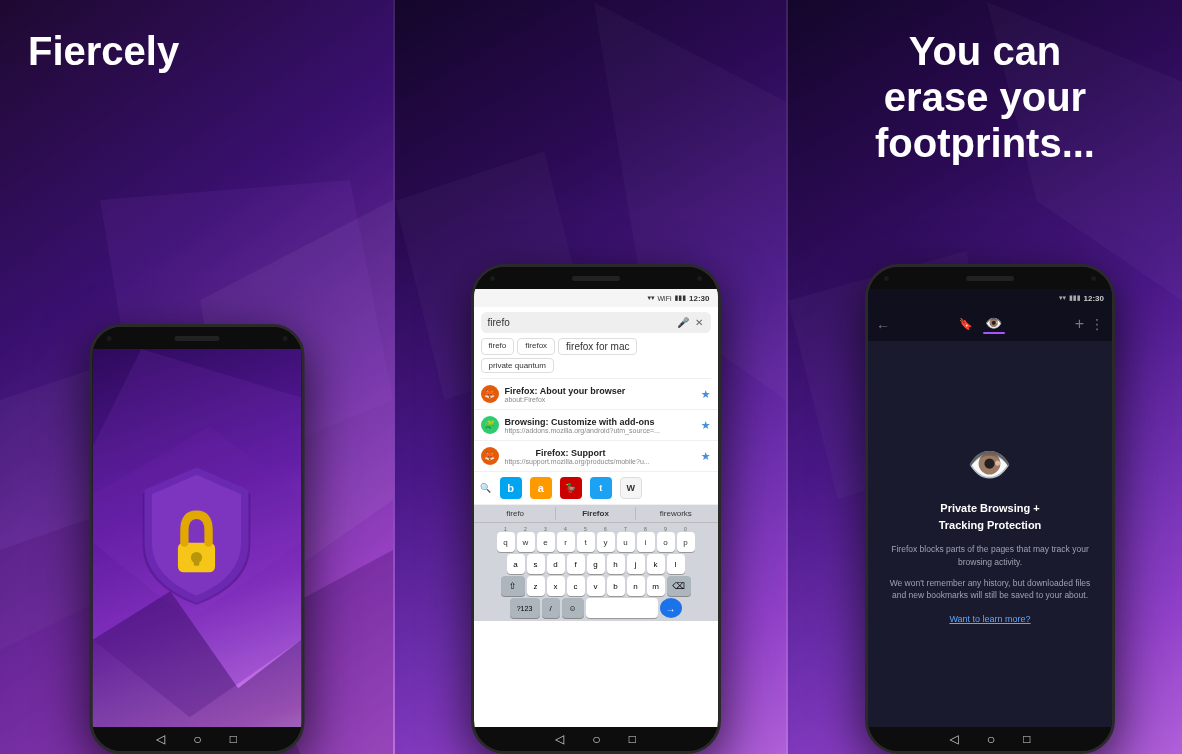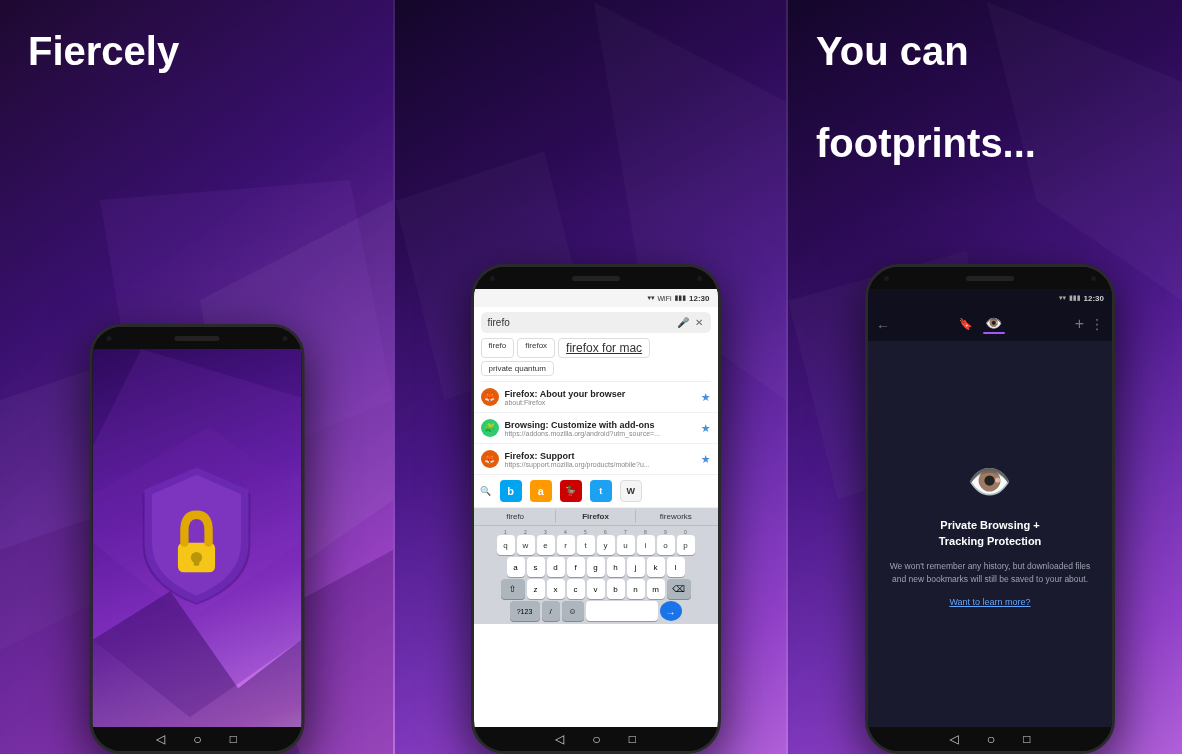--- a/index.html
+++ b/index.html
@@ -157,21 +157,21 @@
 
         <div style="display:flex; align-items:center; background:#efefef; margin:5px 7px; border-radius:6px; padding:5px 7px; gap:5px;">
           <span style="flex:1; font-size:10px; color:#333;">firefo</span>
           <span style="color:#666; font-size:10px;">🎤</span>
           <span style="color:#666; font-size:10px;">✕</span>
         </div>
 
         <div style="display:flex; flex-wrap:wrap; gap:3px; padding:0 7px 5px;">
           <div style="background:white; border:1px solid #ddd; border-radius:4px; padding:2px 7px; font-size:8px; color:#333;">firefo</div>
           <div style="background:white; border:1px solid #ddd; border-radius:4px; padding:2px 7px; font-size:8px; color:#333;">firefox</div>
-          <div style="background:white; border:1px solid #ddd; border-radius:4px; padding:2px 7px; font-size:12px; color:#333;text-decoration:underline;">firefox for mac</div>
+          <div style="background:white; border:1px solid #ddd; border-radius:4px; padding:2px 7px; font-size:10px; color:#333;">firefox for mac</div>
           <div style="background:white; border:1px solid #ddd; border-radius:4px; padding:2px 7px; font-size:8px; color:#333;">private quantum</div>
         </div>
 
         <div style="height:1px; background:#eee; margin:0 7px;"></div>
 
         <div style="display:flex; align-items:center; padding:6px 7px; gap:6px; border-bottom:1px solid #f0f0f0;">
           <div style="width:18px; height:18px; border-radius:50%; background:#e55b0a; display:flex; align-items:center; justify-content:center; flex-shrink:0;">
             <span style="font-size:9px;">🦊</span>
           </div>
           <div style="flex:1;">
@@ -190,21 +190,21 @@
             <div style="font-size:7px; color:#888;">https://addons.mozilla.org/android?utm_source=...</div>
           </div>
           <span style="color:#4a90d9; font-size:11px;">★</span>
         </div>
 
         <div style="display:flex; align-items:center; padding:6px 7px; gap:6px; border-bottom:1px solid #f0f0f0;">
           <div style="width:18px; height:18px; border-radius:50%; background:#e55b0a; display:flex; align-items:center; justify-content:center; flex-shrink:0;">
             <span style="font-size:9px;">🦊</span>
           </div>
           <div style="flex:1;">
-            <div style="font-size:9px; color:#222; font-weight:600;">Firefox: Support</div>
+            <div style="font-size:9px; color:#222; font-weight:600;margin-left:31px;">Firefox: Support</div>
             <div style="font-size:7px; color:#888;">https://support.mozilla.org/products/mobile?u...</div>
           </div>
           <span style="color:#4a90d9; font-size:11px;">★</span>
         </div>
 
         <div style="display:flex; align-items:center; padding:5px 7px; gap:8px; border-bottom:1px solid #f0f0f0;">
           <span style="color:#aaa; font-size:9px;">🔍</span>
           <div style="width:22px; height:22px; background:#00a4ef; border-radius:4px; display:flex; align-items:center; justify-content:center; font-weight:bold; font-size:11px; color:white;">b</div>
           <div style="width:22px; height:22px; background:#ff9900; border-radius:4px; display:flex; align-items:center; justify-content:center; font-weight:bold; font-size:11px; color:white;">a</div>
           <div style="width:22px; height:22px; background:#cc0000; border-radius:4px; display:flex; align-items:center; justify-content:center; font-size:9px;">🦆</div>
@@ -308,24 +308,24 @@
   </div>
 </div>
 
 <div class="panel panel-3" style="width:396px; background:linear-gradient(150deg, #14062a 0%, #2a0a52 25%, #4a1888 50%, #7030b0 70%, #9040c8 85%, #b060d8 100%);">
 
   <svg class="panel-3-bg" viewBox="0 0 396 754" xmlns="http://www.w3.org/2000/svg" style="position:absolute;top:0;left:0;width:100%;height:100%;">
     <polygon points="200,0 396,80 396,300 250,200" fill="rgba(255,255,255,0.03)"></polygon>
     <polygon points="0,300 180,250 200,450 50,500" fill="rgba(255,255,255,0.03)"></polygon>
   </svg>
 
-  <div style="padding: 28px 28px 10px; z-index:2; position:relative;">
+  <div style="padding: 28px 28px 10px; z-index:2; position:relative;text-align:center;">
     <div style="color:white; font-size:40px; font-weight:900; line-height:1.15;">
       <span>You can</span><br>
-      <br>
+      <span>erase your</span><br>
       <span>footprints...</span>
     </div>
   </div>
 
   <div style="position:absolute; bottom:0; left:50%; transform:translateX(-48%); z-index:2;">
     <div style="width:250px; height:490px; background:#0d0d0d; border-radius:34px; border:3px solid #2a2a2a; overflow:hidden; box-shadow:0 15px 50px rgba(0,0,0,0.7); display:flex; flex-direction:column;">
 
       <div style="background:#0d0d0d; height:22px; display:flex; align-items:center; justify-content:space-between; padding:0 16px;">
         <div style="width:5px; height:5px; background:#1a1a1a; border-radius:50%;"></div>
         <div style="width:48px; height:5px; background:#222; border-radius:3px;"></div>
@@ -350,20 +350,21 @@
             </div>
           </div>
           <span style="color:#777; font-size:16px;">+</span>
           <span style="color:#777; font-size:14px;">⋮</span>
         </div>
 
         <div style="flex:1; display:flex; flex-direction:column; align-items:center; justify-content:center; padding:20px 18px; text-align:center;">
           <div style="font-size:36px; color:#a855f7; margin-bottom:14px;">👁️</div>
           <div style="color:white; font-size:11px; font-weight:700; margin-bottom:10px; line-height:1.5; white-space:pre-line;">Private Browsing +
 Tracking Protection</div>
+          <div style="color:#9ca3af; font-size:8.5px; line-height:1.5; margin-bottom:8px;">Firefox blocks parts of the pages that may track your browsing activity.</div>
           <div style="color:#9ca3af; font-size:8.5px; line-height:1.5; margin-bottom:12px;">We won't remember any history, but downloaded files and new bookmarks will still be saved to your about.</div>
           <div style="color:#60a5fa; font-size:9px; text-decoration:underline; cursor:pointer;">Want to learn more?</div>
         </div>
       </div>
 
       <div style="background:#0d0d0d; height:24px; display:flex; align-items:center; justify-content:center; gap:28px;">
         <span style="color:#fff; font-size:12px; opacity:0.8;">◁</span>
         <span style="color:#fff; font-size:14px; opacity:0.8;">○</span>
         <span style="color:#fff; font-size:12px; opacity:0.8;">□</span>
       </div>

